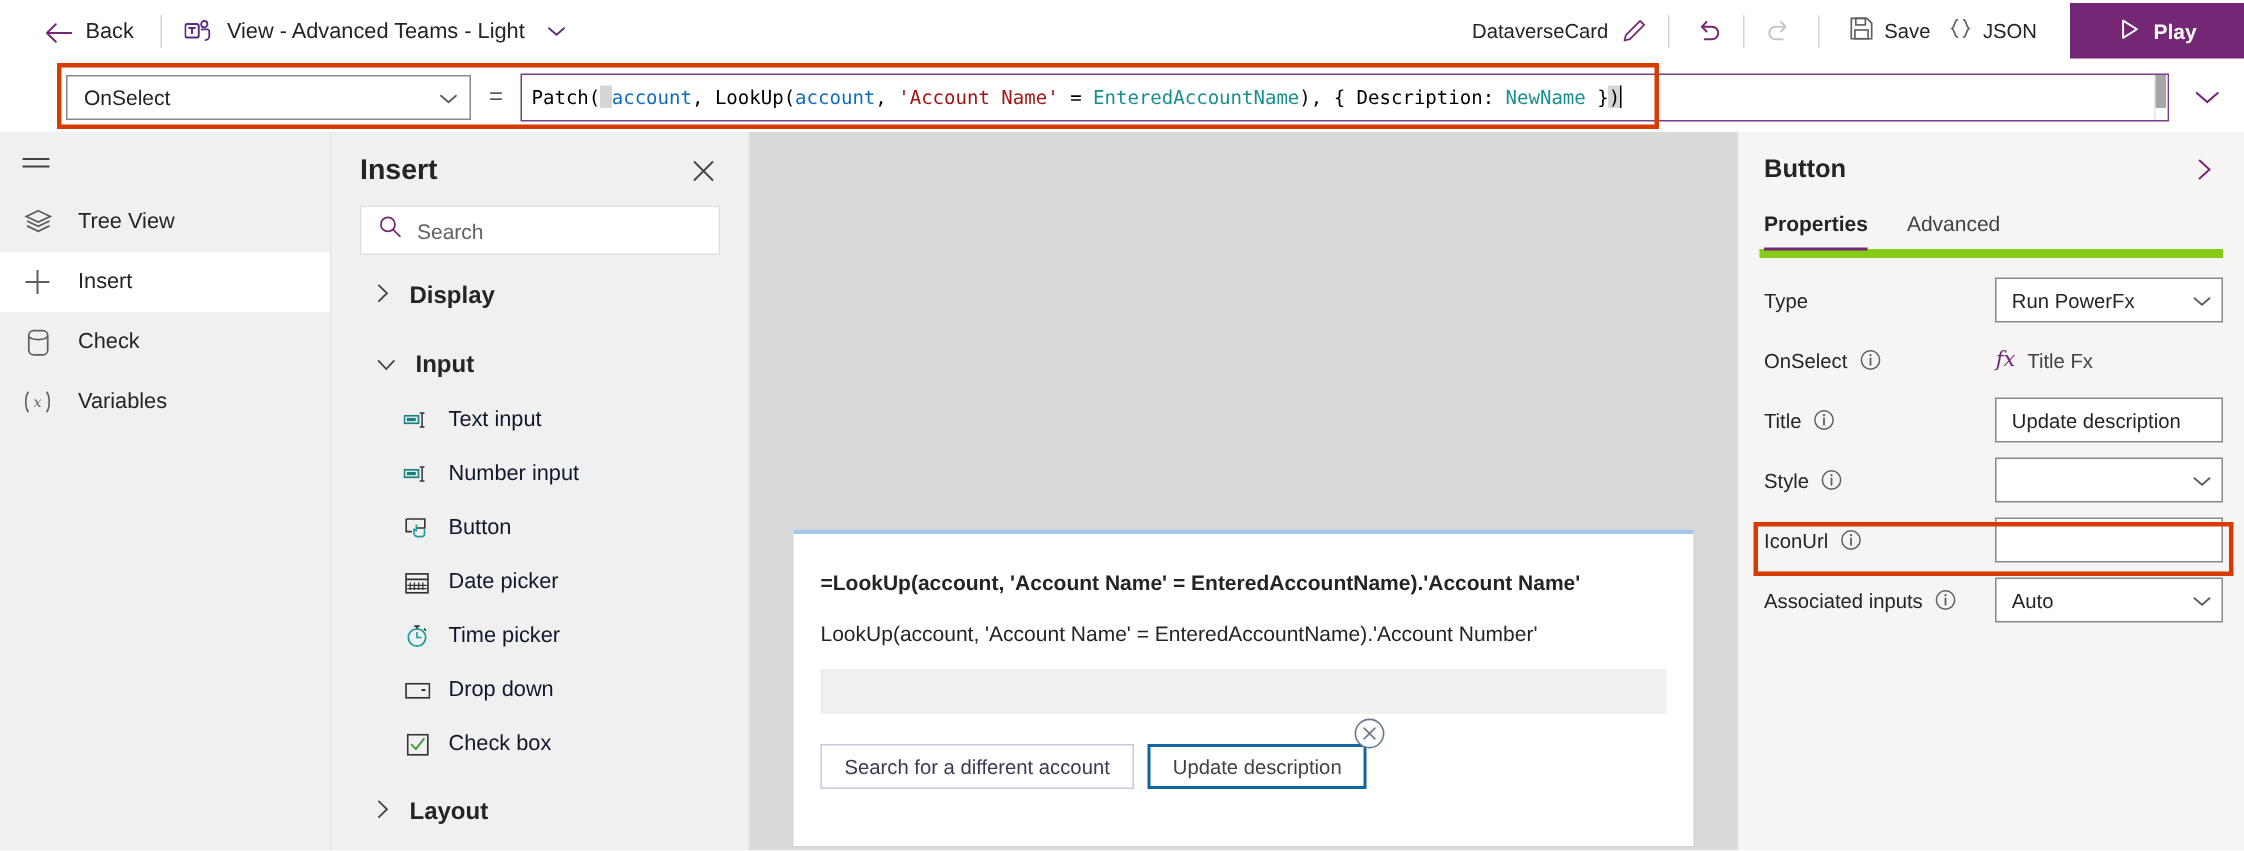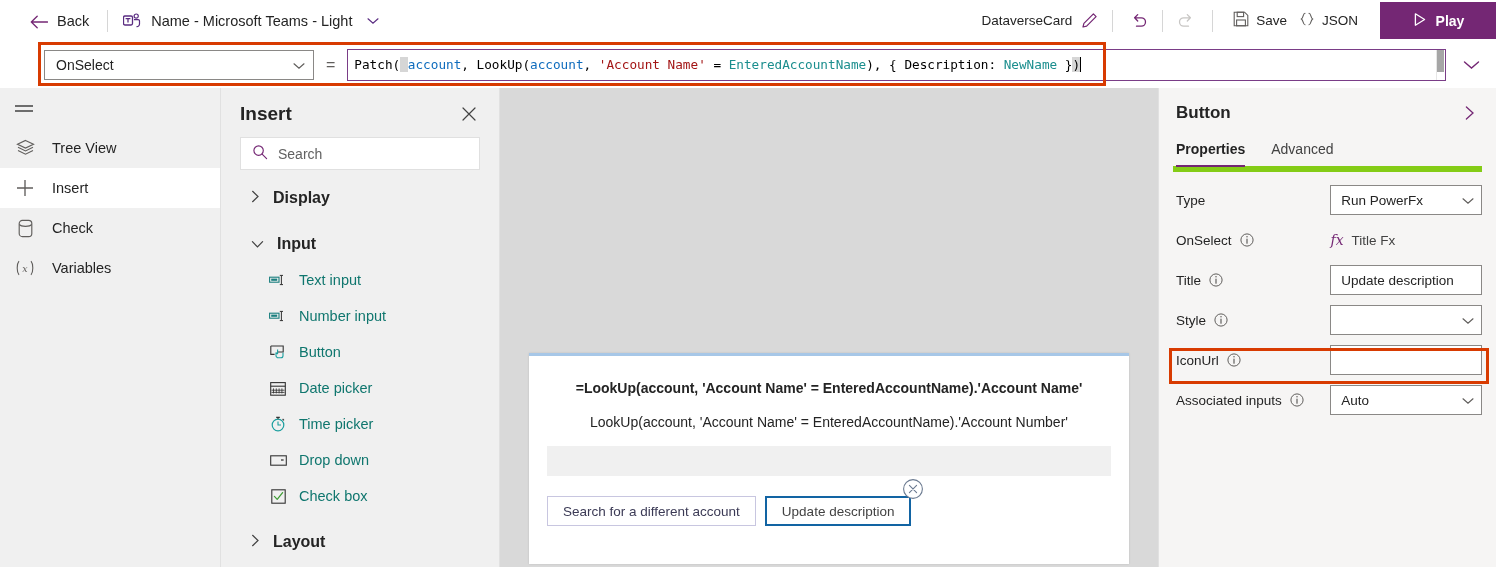--- a/index.html
+++ b/index.html
@@ -131,27 +131,27 @@
   .search-ph { font-size: 14px; color: #616161; }
   .group-row {
     display: flex; align-items: center; gap: 13px;
     height: 37px; margin-top: 9px; cursor: pointer; padding-left: 11px;
   }
   .group-label { font-size: 16px; font-weight: bold; color: #242424; }
   .item-row {
     display: flex; align-items: center; gap: 12px;
     height: 36px; cursor: pointer; padding-left: 29px;
   }
-  .item-label { font-size: 14.5px; color: #0f766e; }
+  .item-label { font-size: 14.5px; color: #0f172a; }
   .item-ic { width: 18px; display: flex; align-items: center; justify-content: center; }
 
   
   .canvas {
     flex: 1; background: #d9d9d9; position: relative;
-    display: flex; align-items: flex-end; justify-content: center; text-align: center;
+    display: flex; align-items: flex-end; justify-content: center;
   }
   .card {
     width: 600px; background: #ffffff;
     border-top: 3px solid #a7c7e7;
     box-shadow: 0 0 2px rgba(0,0,0,.12);
     padding: 24px 18px 0 18px;
     position: relative;
     height: 211px;
     margin-bottom: 3px;
   }
@@ -222,21 +222,21 @@
     <div class="tb-divider"></div>
     <div class="teams-group">
       <span class="teams-icon">
         <svg width="19" height="16" viewBox="0 0 19 16">
           <rect x="0.5" y="3" width="9" height="9" rx="1.4" fill="none" stroke="#5b2d82" stroke-width="1.3"></rect>
           <path d="M2.6 5.6 H7.4 M5 5.6 V9.6" stroke="#5b2d82" stroke-width="1.3" fill="none"></path>
           <circle cx="13.2" cy="3.1" r="2.1" fill="none" stroke="#5b2d82" stroke-width="1.2"></circle>
           <path d="M11 6.6 h4.2 a1.3 1.3 0 0 1 1.3 1.3 v3.2 a2.6 2.6 0 0 1 -2.6 2.6 h-0.4" fill="none" stroke="#5b2d82" stroke-width="1.2"></path>
         </svg>
       </span>
-      <span class="view-title">Name - Microsoft Teams - Light</span>
+      <span class="view-title">View - Advanced Teams - Light</span>
       <span class="chev-sm">
         <svg width="12" height="8" viewBox="0 0 12 8">
             <path d="M1 1.8 L6 6.2 L11 1.8" stroke="#5b2d82" stroke-width="1.2" fill="none" stroke-linecap="round"></path>
           </svg>
       </span>
     </div>
 
     <div class="topbar-right">
       <span class="card-name">DataverseCard</span>
       <span class="pencil-btn">

